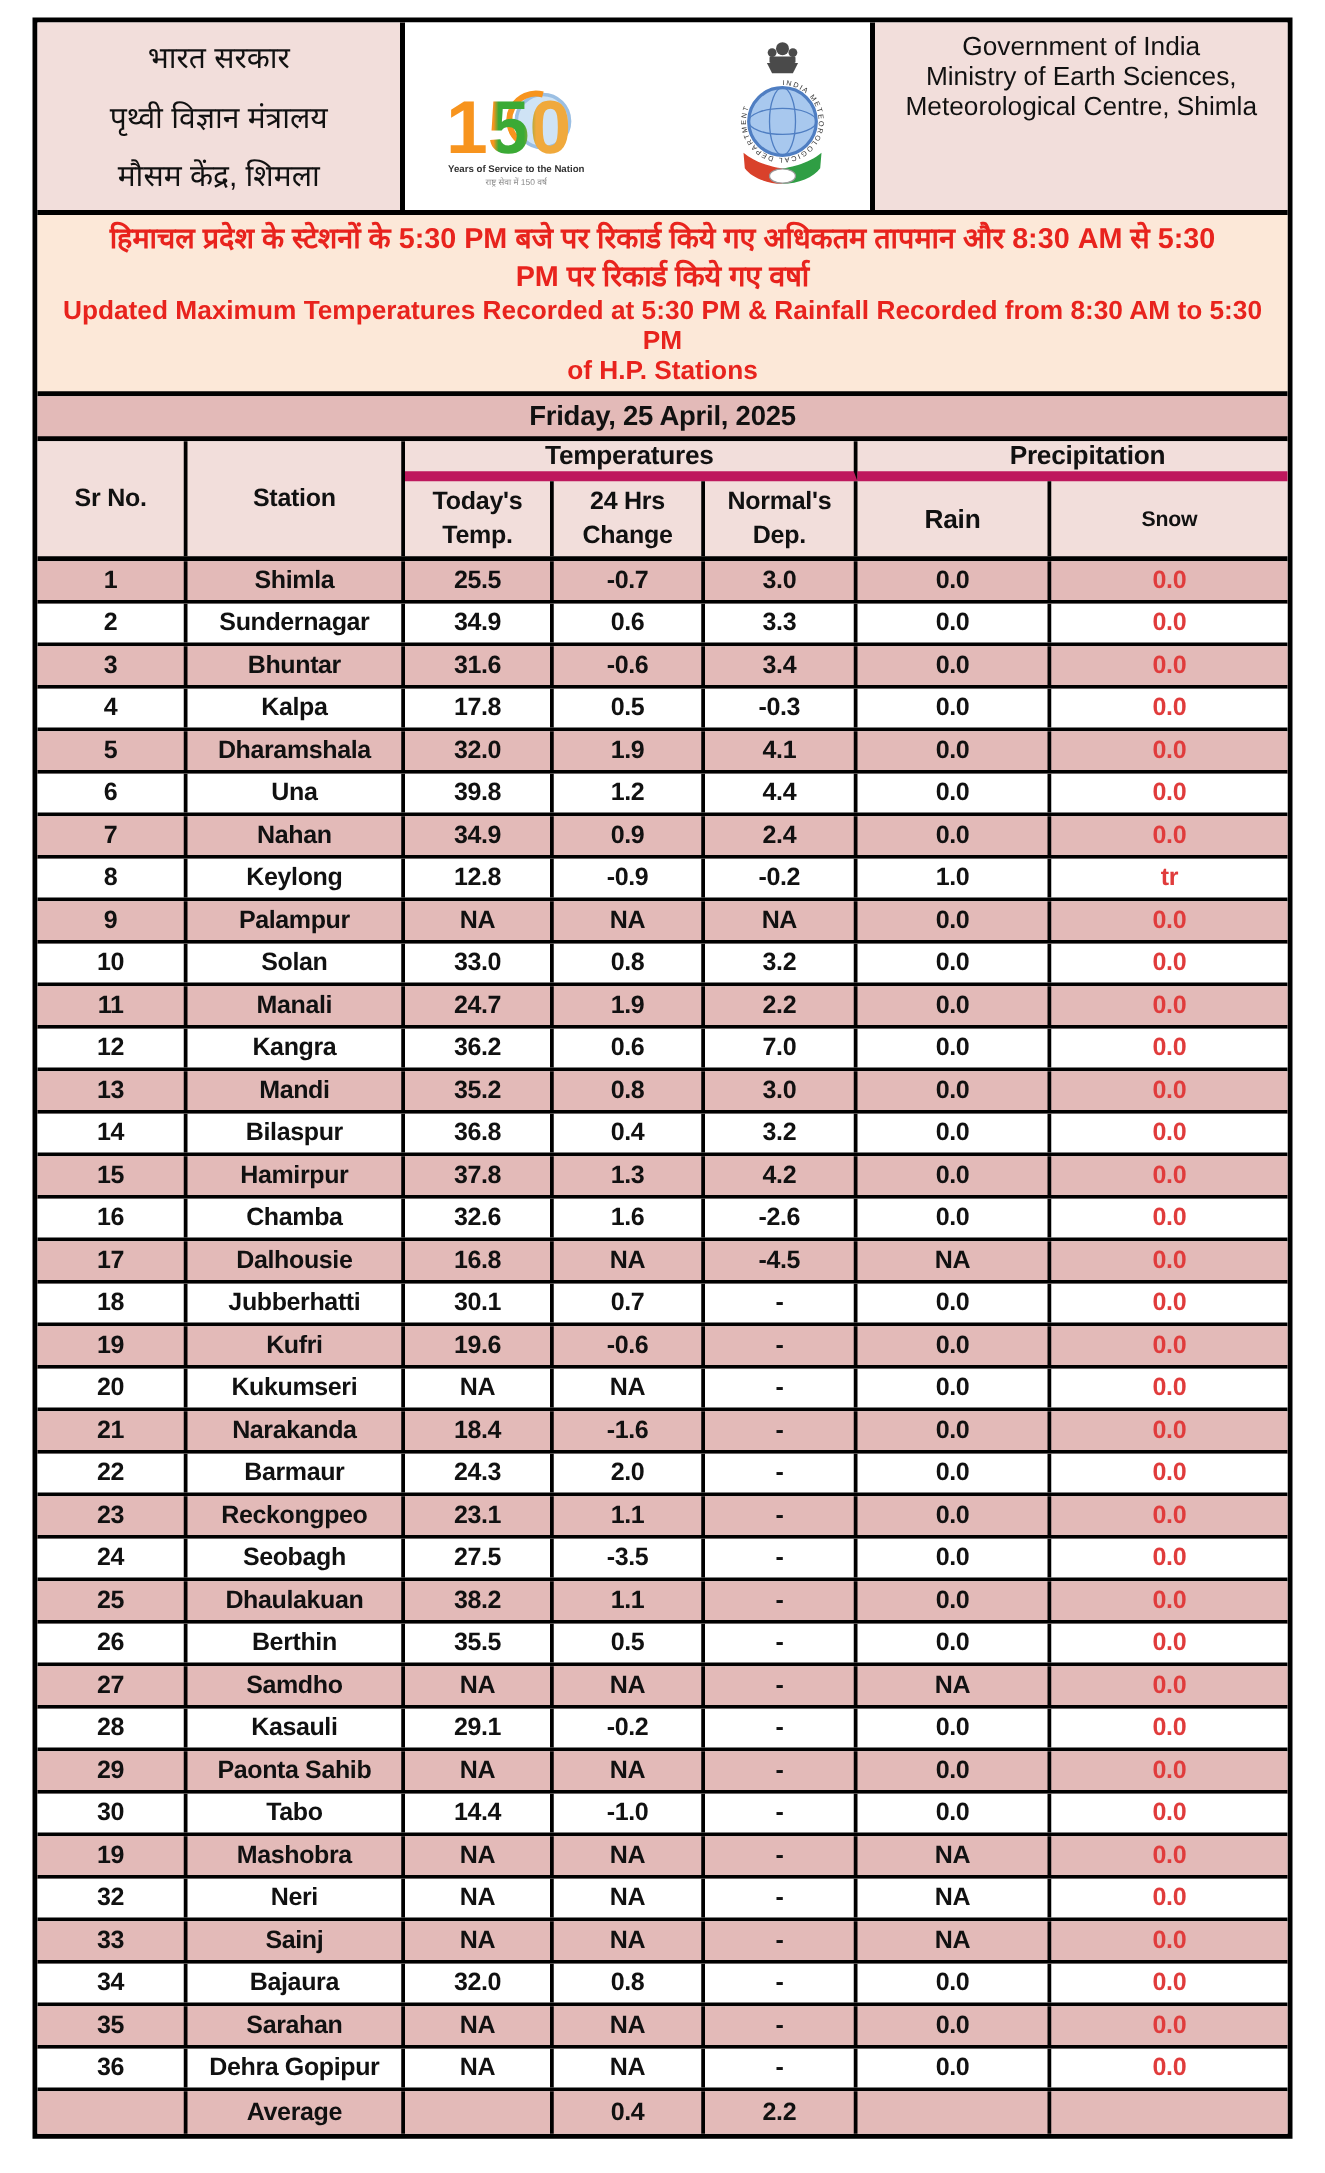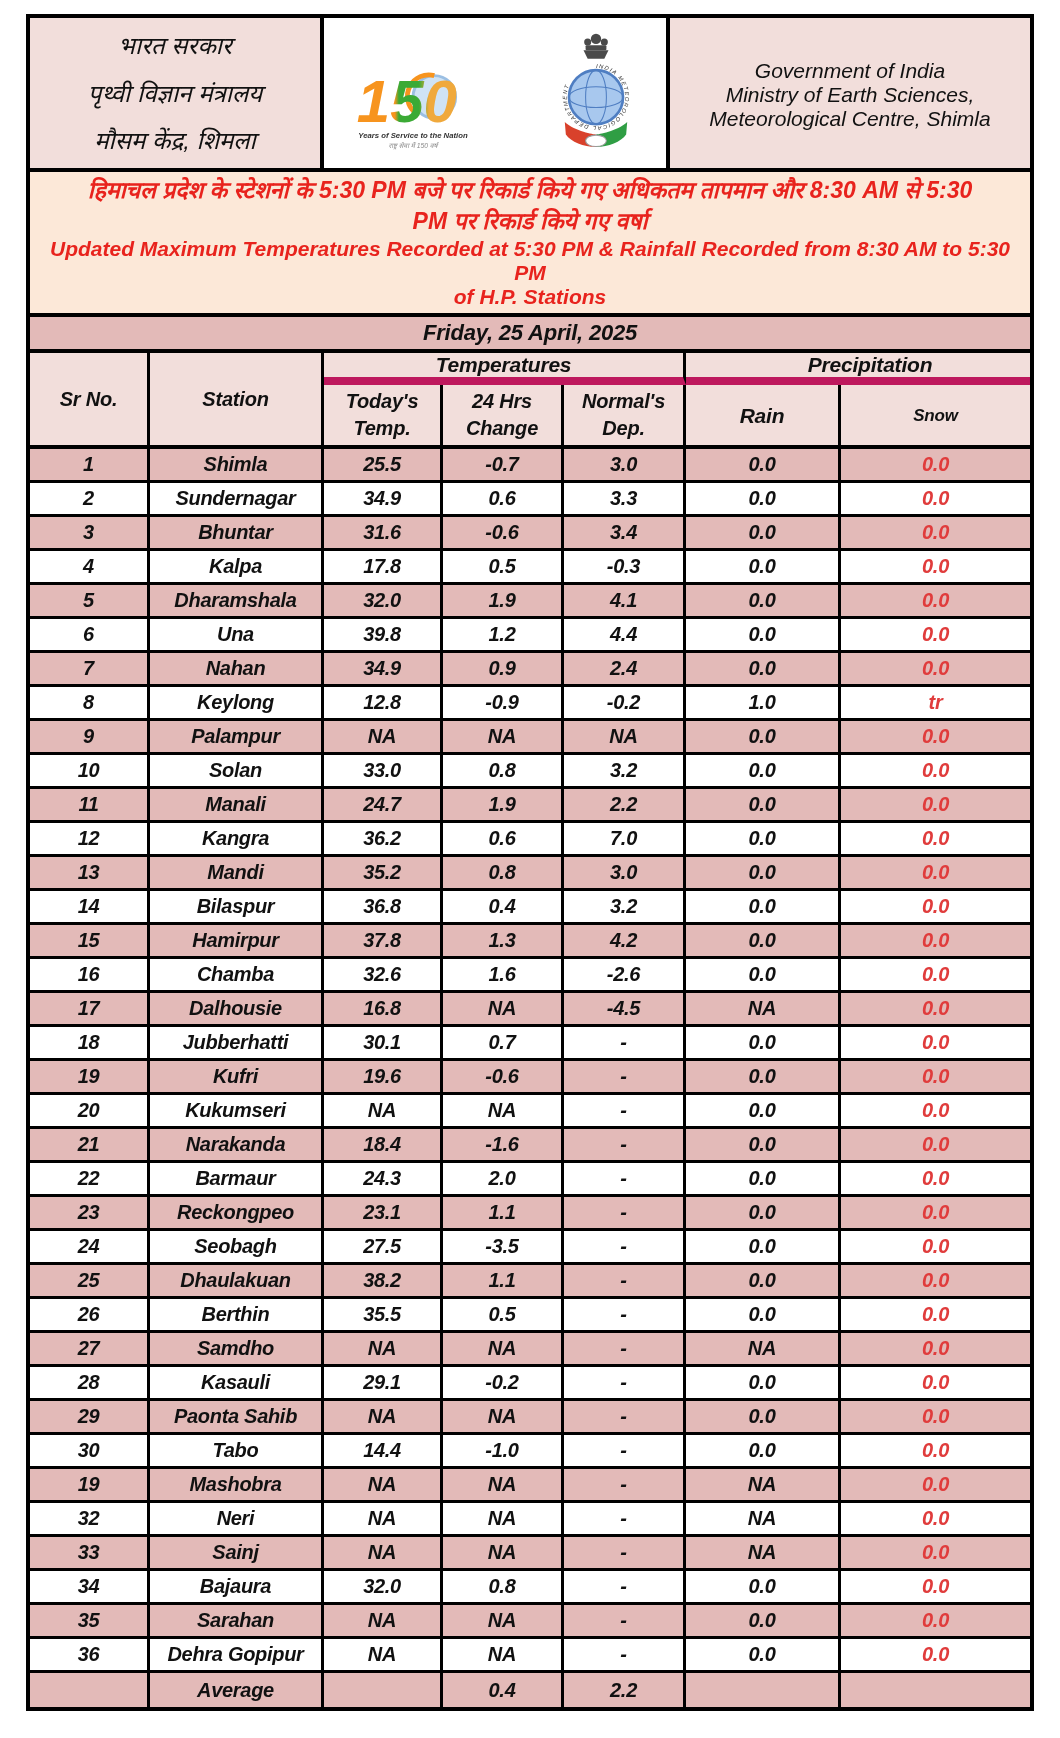--- a/index.html
+++ b/index.html
@@ -13,38 +13,37 @@
     color: #111;
     overflow: hidden;
   }
   .sheet {
     --cols: 120px 174px 119px 121px 122px 155px 1fr;
     position: absolute;
     left: 26px; top: 14px;
     width: 1008px;
     border: 4px solid #000;
     background: #fff;
-    font-style: italic;
   }
 
   
   .head-row { display: flex; height: 154px; border-bottom: 4px solid #000; }
   .head-left {
     width: 294px; background: #f2dedb; border-right: 4px solid #000;
     display: flex; flex-direction: column; justify-content: space-between;
     text-align: center; padding: 10px 4px 12px 4px;
     font-size: 24px; font-weight: normal;
   }
   .head-mid {
     flex: 1; background: #fff; display: flex; align-items: center;
     justify-content: space-between; padding: 0 18px 0 30px;
   }
   .head-right {
-    width: 364px; background: #f2dedb; border-left: 4px solid #000;
-    display: flex; flex-direction: column; justify-content: center;
+    width: 334px; background: #f2dedb; border-left: 4px solid #000;
+    display: flex; flex-direction: column; justify-content: flex-start;
     text-align: center; padding: 8px 4px 4px 4px;
     font-size: 21px;
   }
 
   
   .title-block {
     background: #fce8d8; border-bottom: 4px solid #000;
     color: #e8231d; text-align: center; padding: 3px 6px 4px 6px;
   }
   .title-hindi  { font-size: 23px; font-weight: bold; line-height: 31px; white-space: pre-line; }

